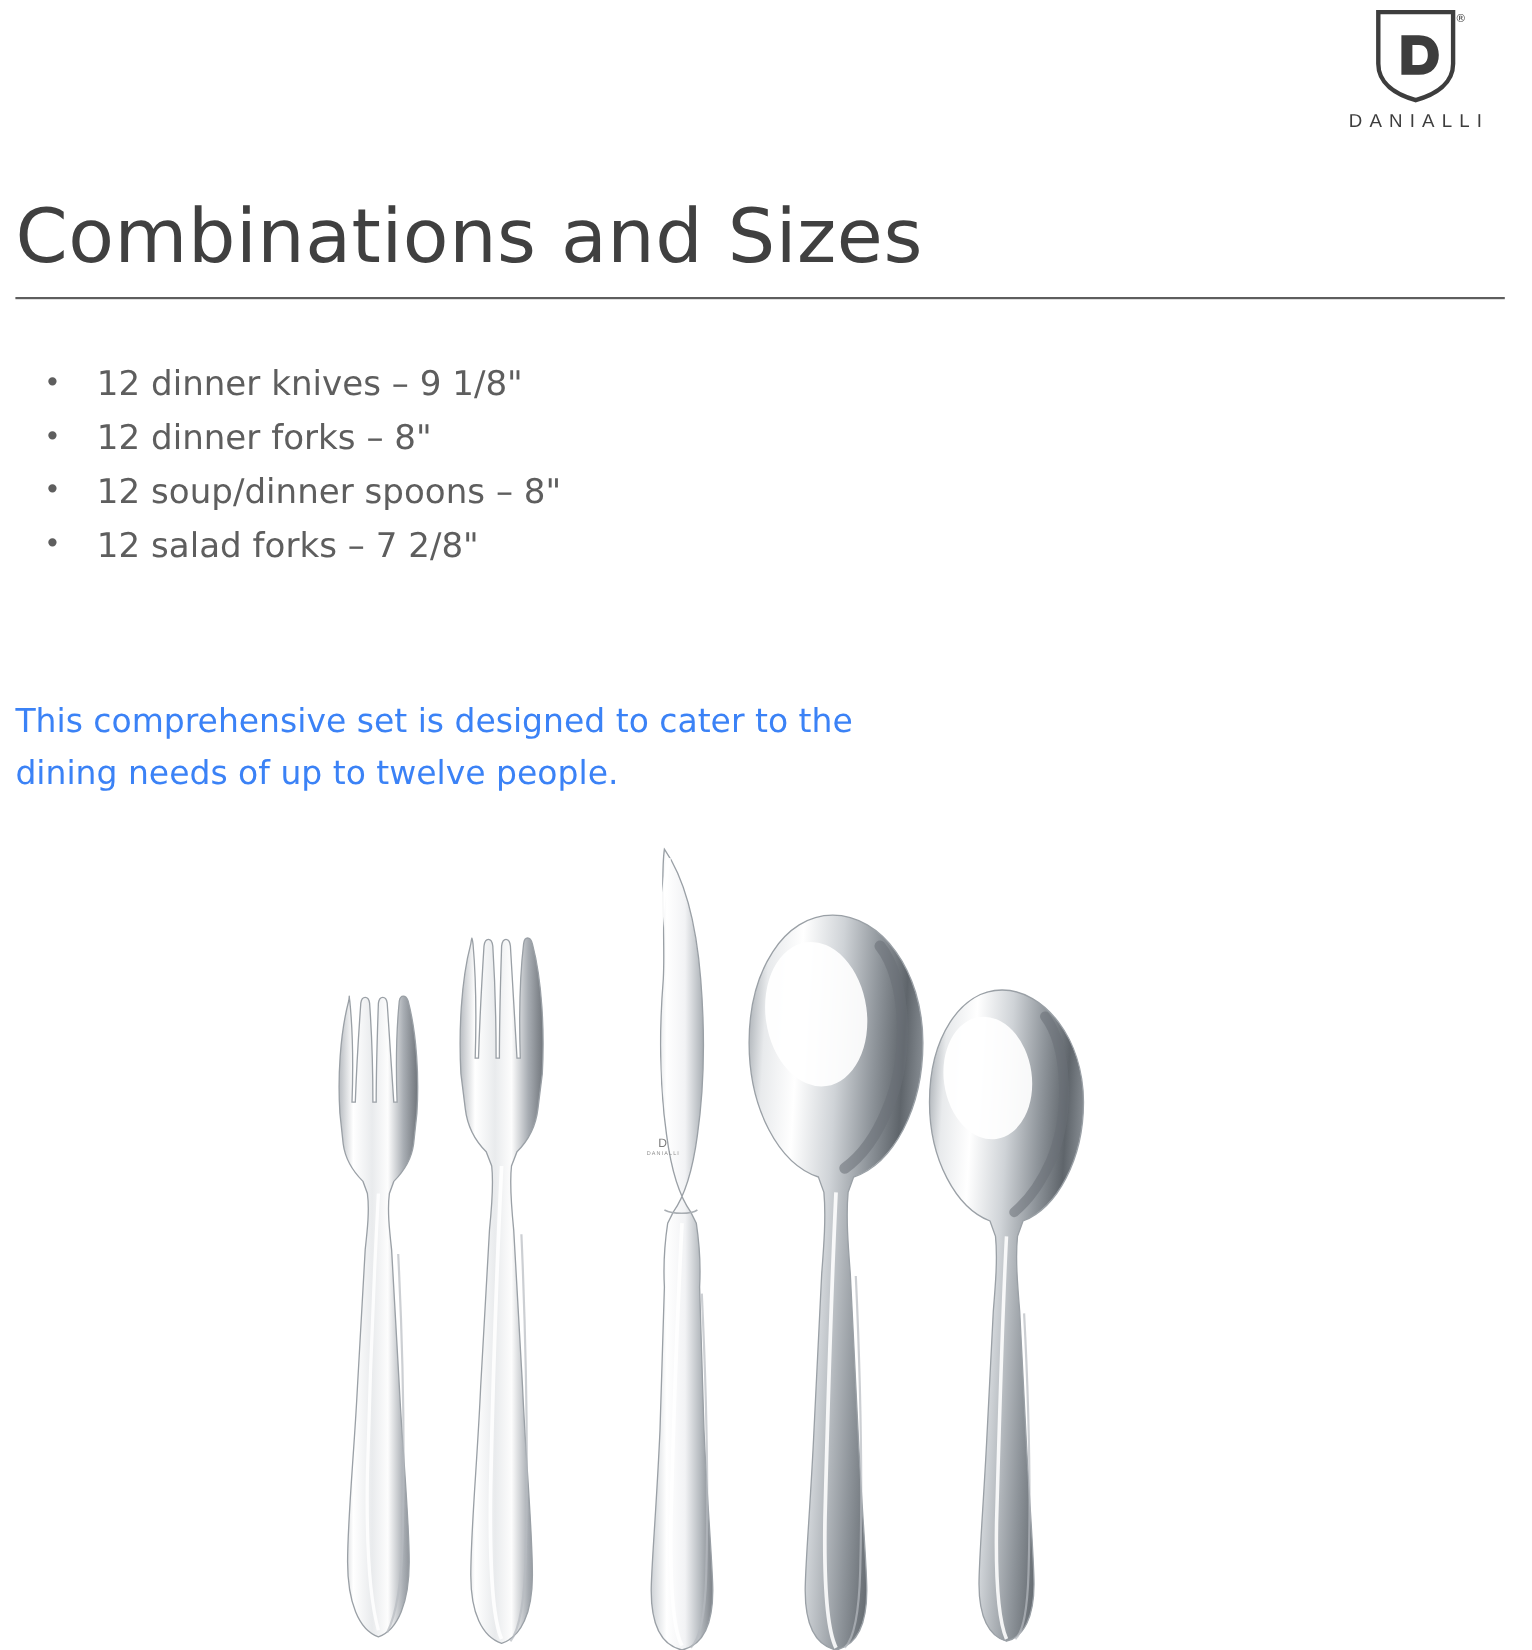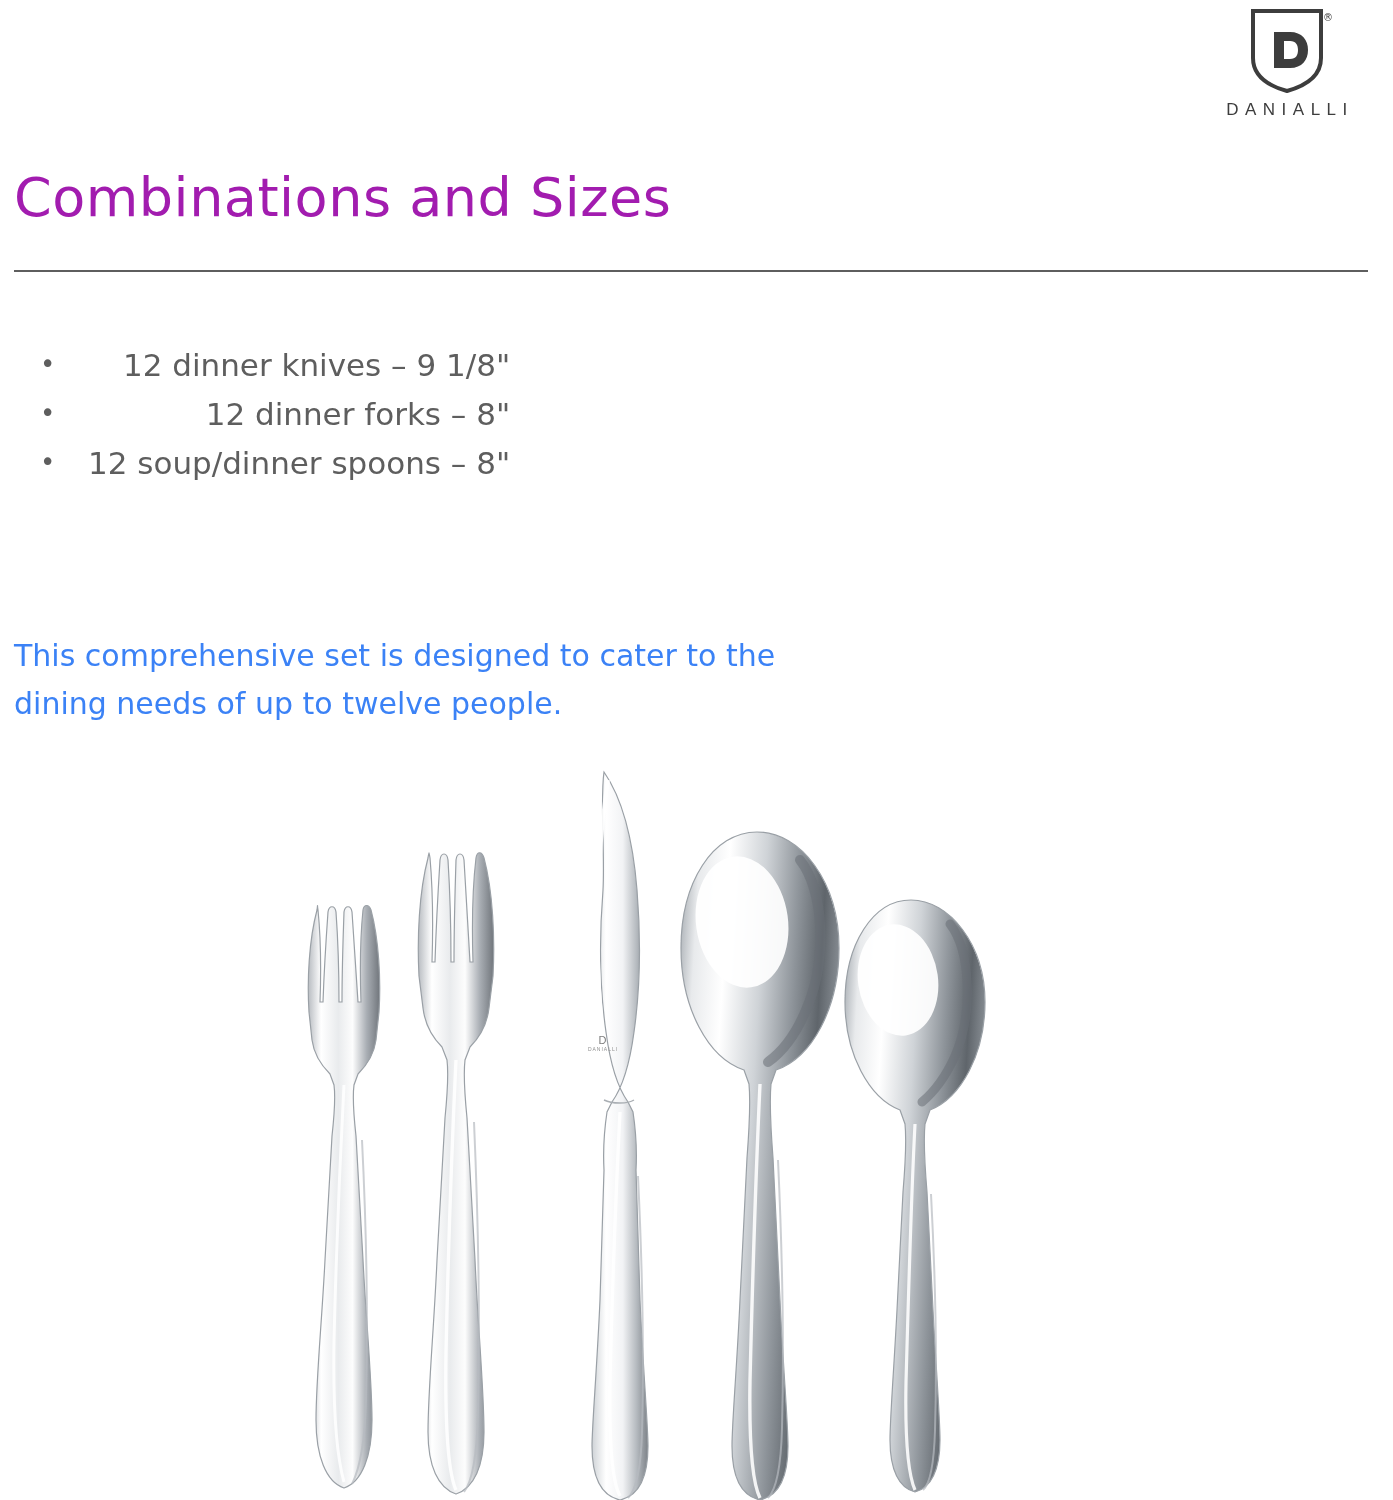--- a/index.html
+++ b/index.html
@@ -45,45 +45,44 @@
     color: #3d3d3d;
     font-family: "Liberation Sans", sans-serif;
     text-indent: 6px;
   }
 
   
   .title {
     position: absolute;
     left: 14px;
     top: 130px;
-    font-size: 54px;
+    font-size: 68px;
     font-weight: 400;
-    color: #a21caf;
+    color: #404040;
     letter-spacing: 0.5px;
     font-family: "DejaVu Sans", sans-serif;
   }
 
   .rule {
     position: absolute;
     left: 14px;
     top: 270px;
     width: 1354px;
     height: 2px;
     background: #5e5e5e;
   }
 
   
   .list {
     position: absolute;
     left: 30px;
-    top: 341px;
+    top: 325px;
     list-style: none;
     margin: 0;
     padding: 0;
-    text-align: right;
   }
   .list li {
     position: relative;
     font-size: 31px;
     line-height: 49px;
     color: #5e5e5e;
     padding-left: 58px;
     white-space: nowrap;
   }
   .list li::before {
@@ -150,20 +149,21 @@
   <div class="brand-name">DANIALLI</div>
 </div>
 
 <h1 class="title">Combinations and Sizes</h1>
 <div class="rule"></div>
 
 <ul class="list">
   <li>12 dinner knives – 9 1/8"</li>
   <li>12 dinner forks – 8"</li>
   <li>12 soup/dinner spoons – 8"</li>
+  <li>12 salad forks – 7 2/8"</li>
 </ul>
 
 <p class="paragraph">This comprehensive set is designed to cater to the dining needs of up to twelve people.</p>
 
 <div class="cutlery">
   <svg viewBox="0 0 1393 760" width="1393" height="760" xmlns="http://www.w3.org/2000/svg">
     <defs>
       <linearGradient id="gMetal" x1="0" y1="0" x2="1" y2="0">
         <stop offset="0%" stop-color="#b9bdc2"></stop>
         <stop offset="18%" stop-color="#ffffff"></stop>

